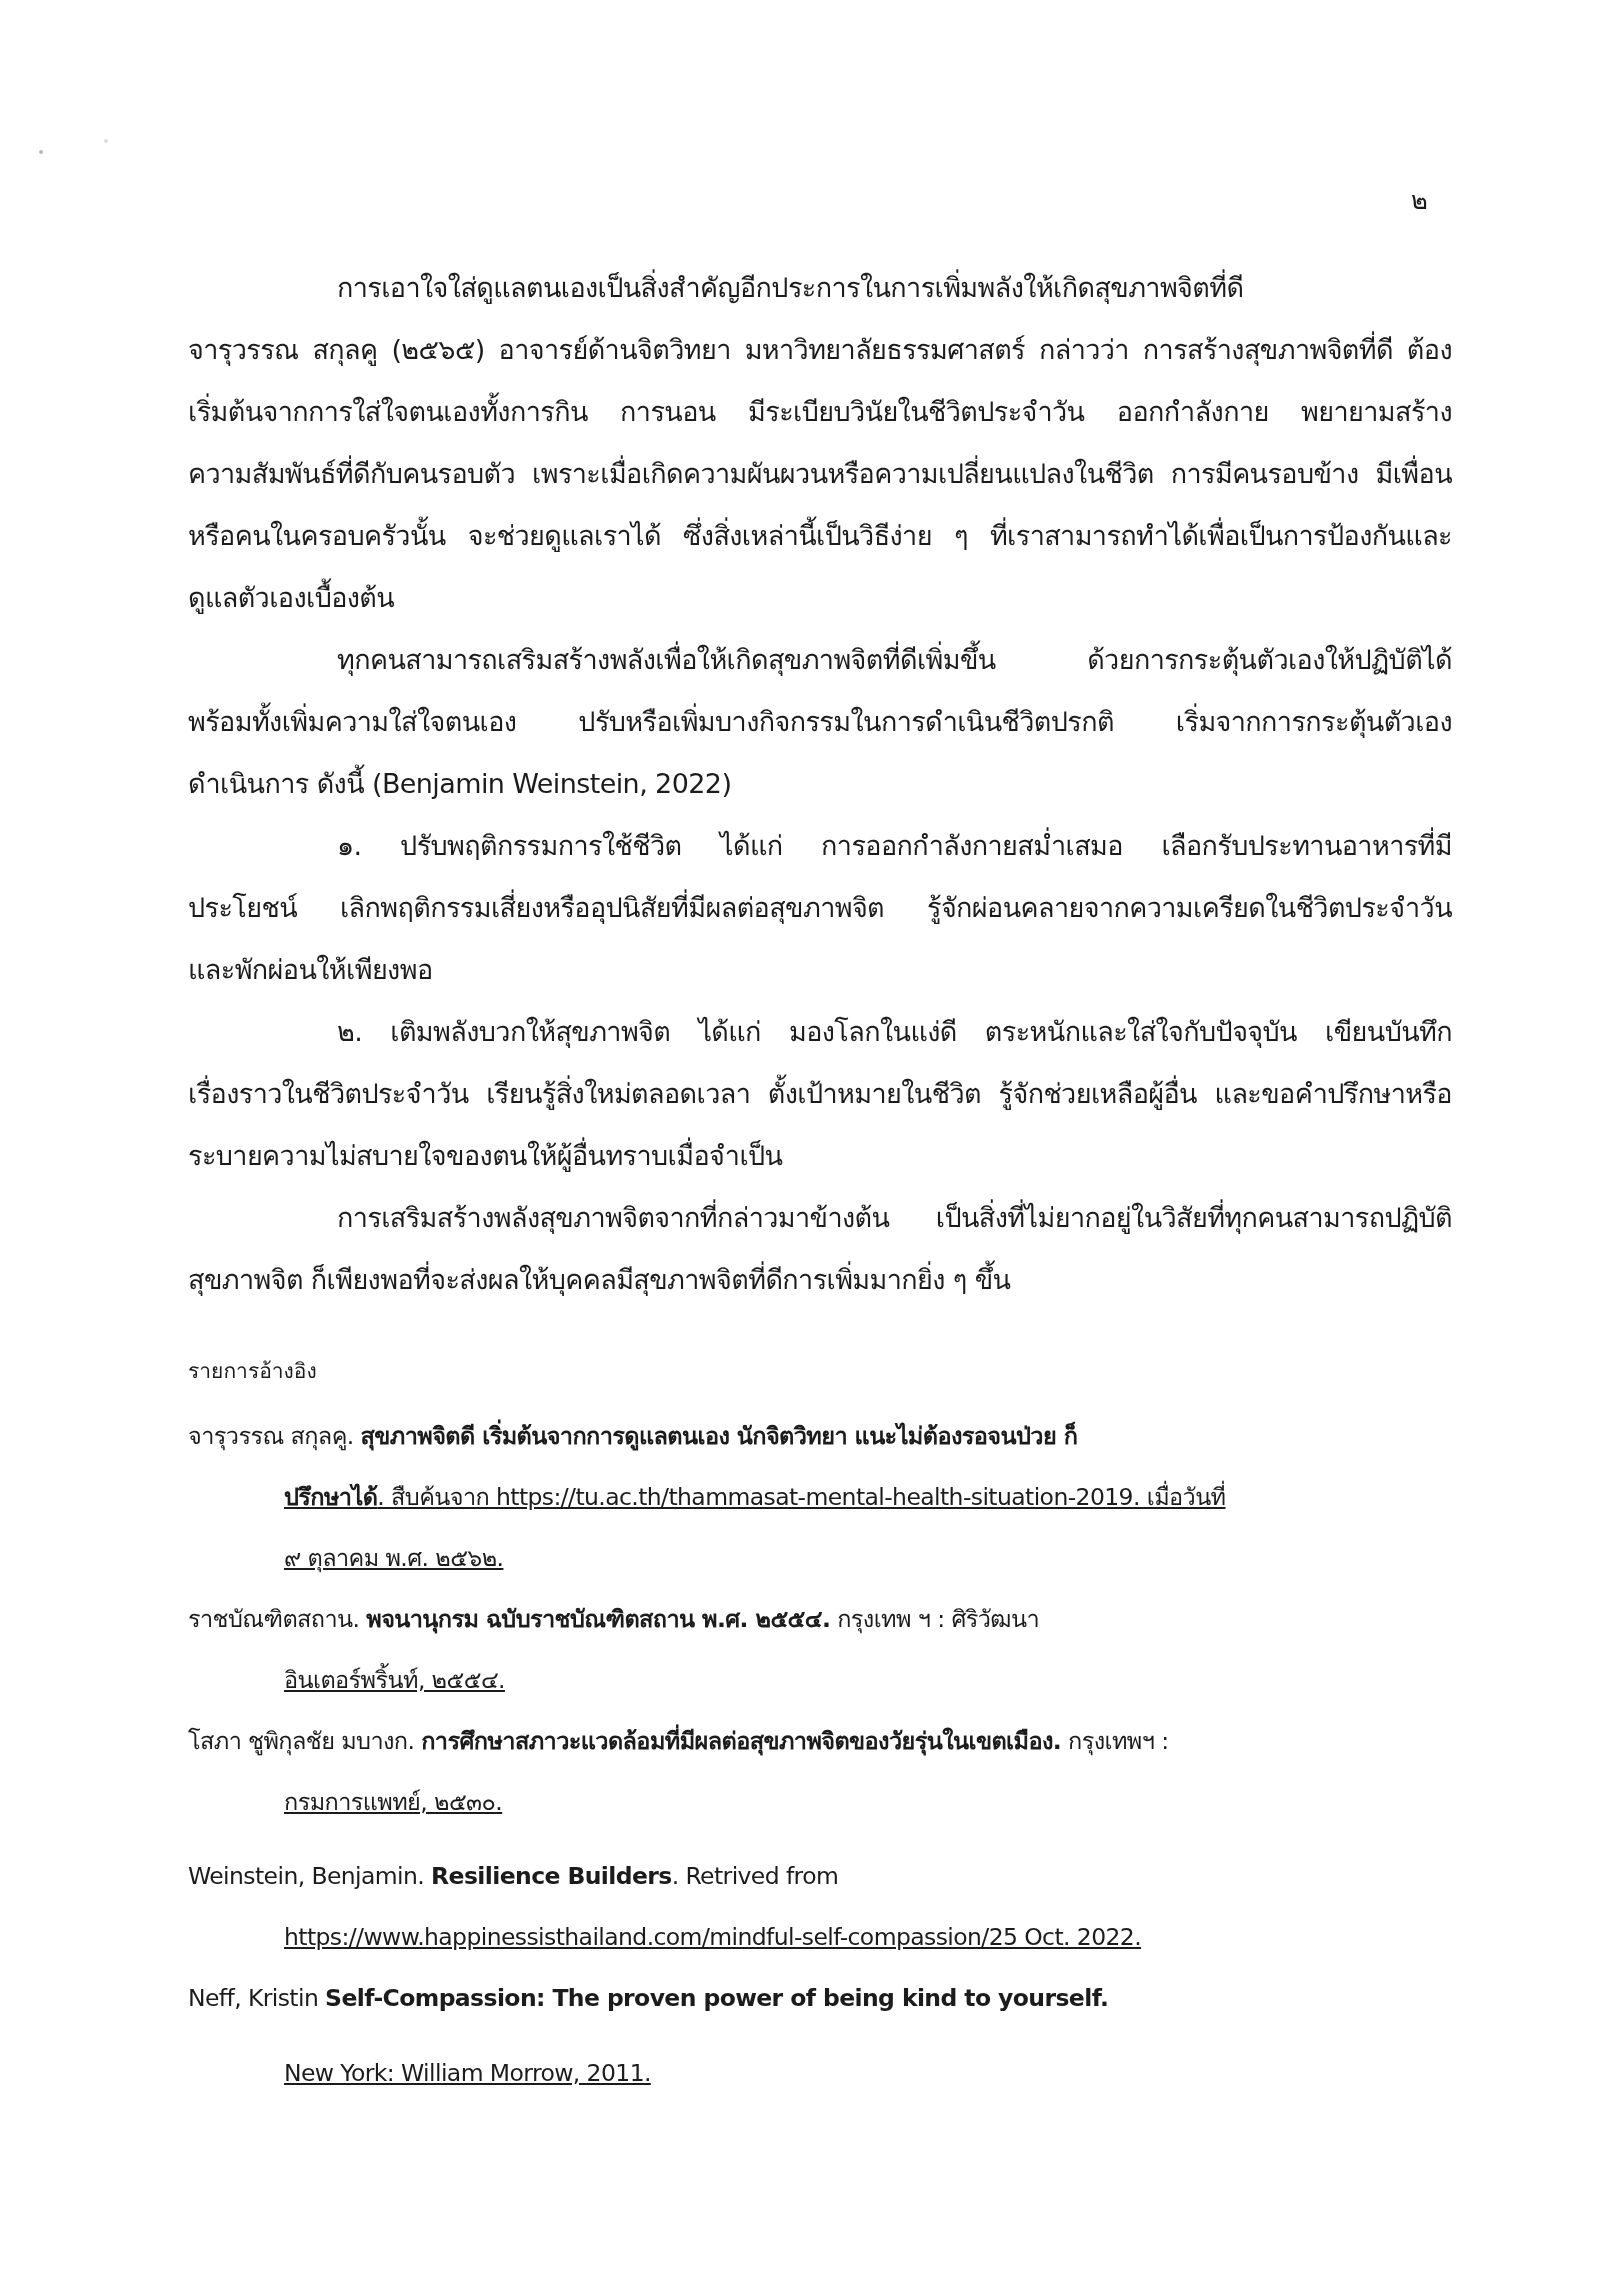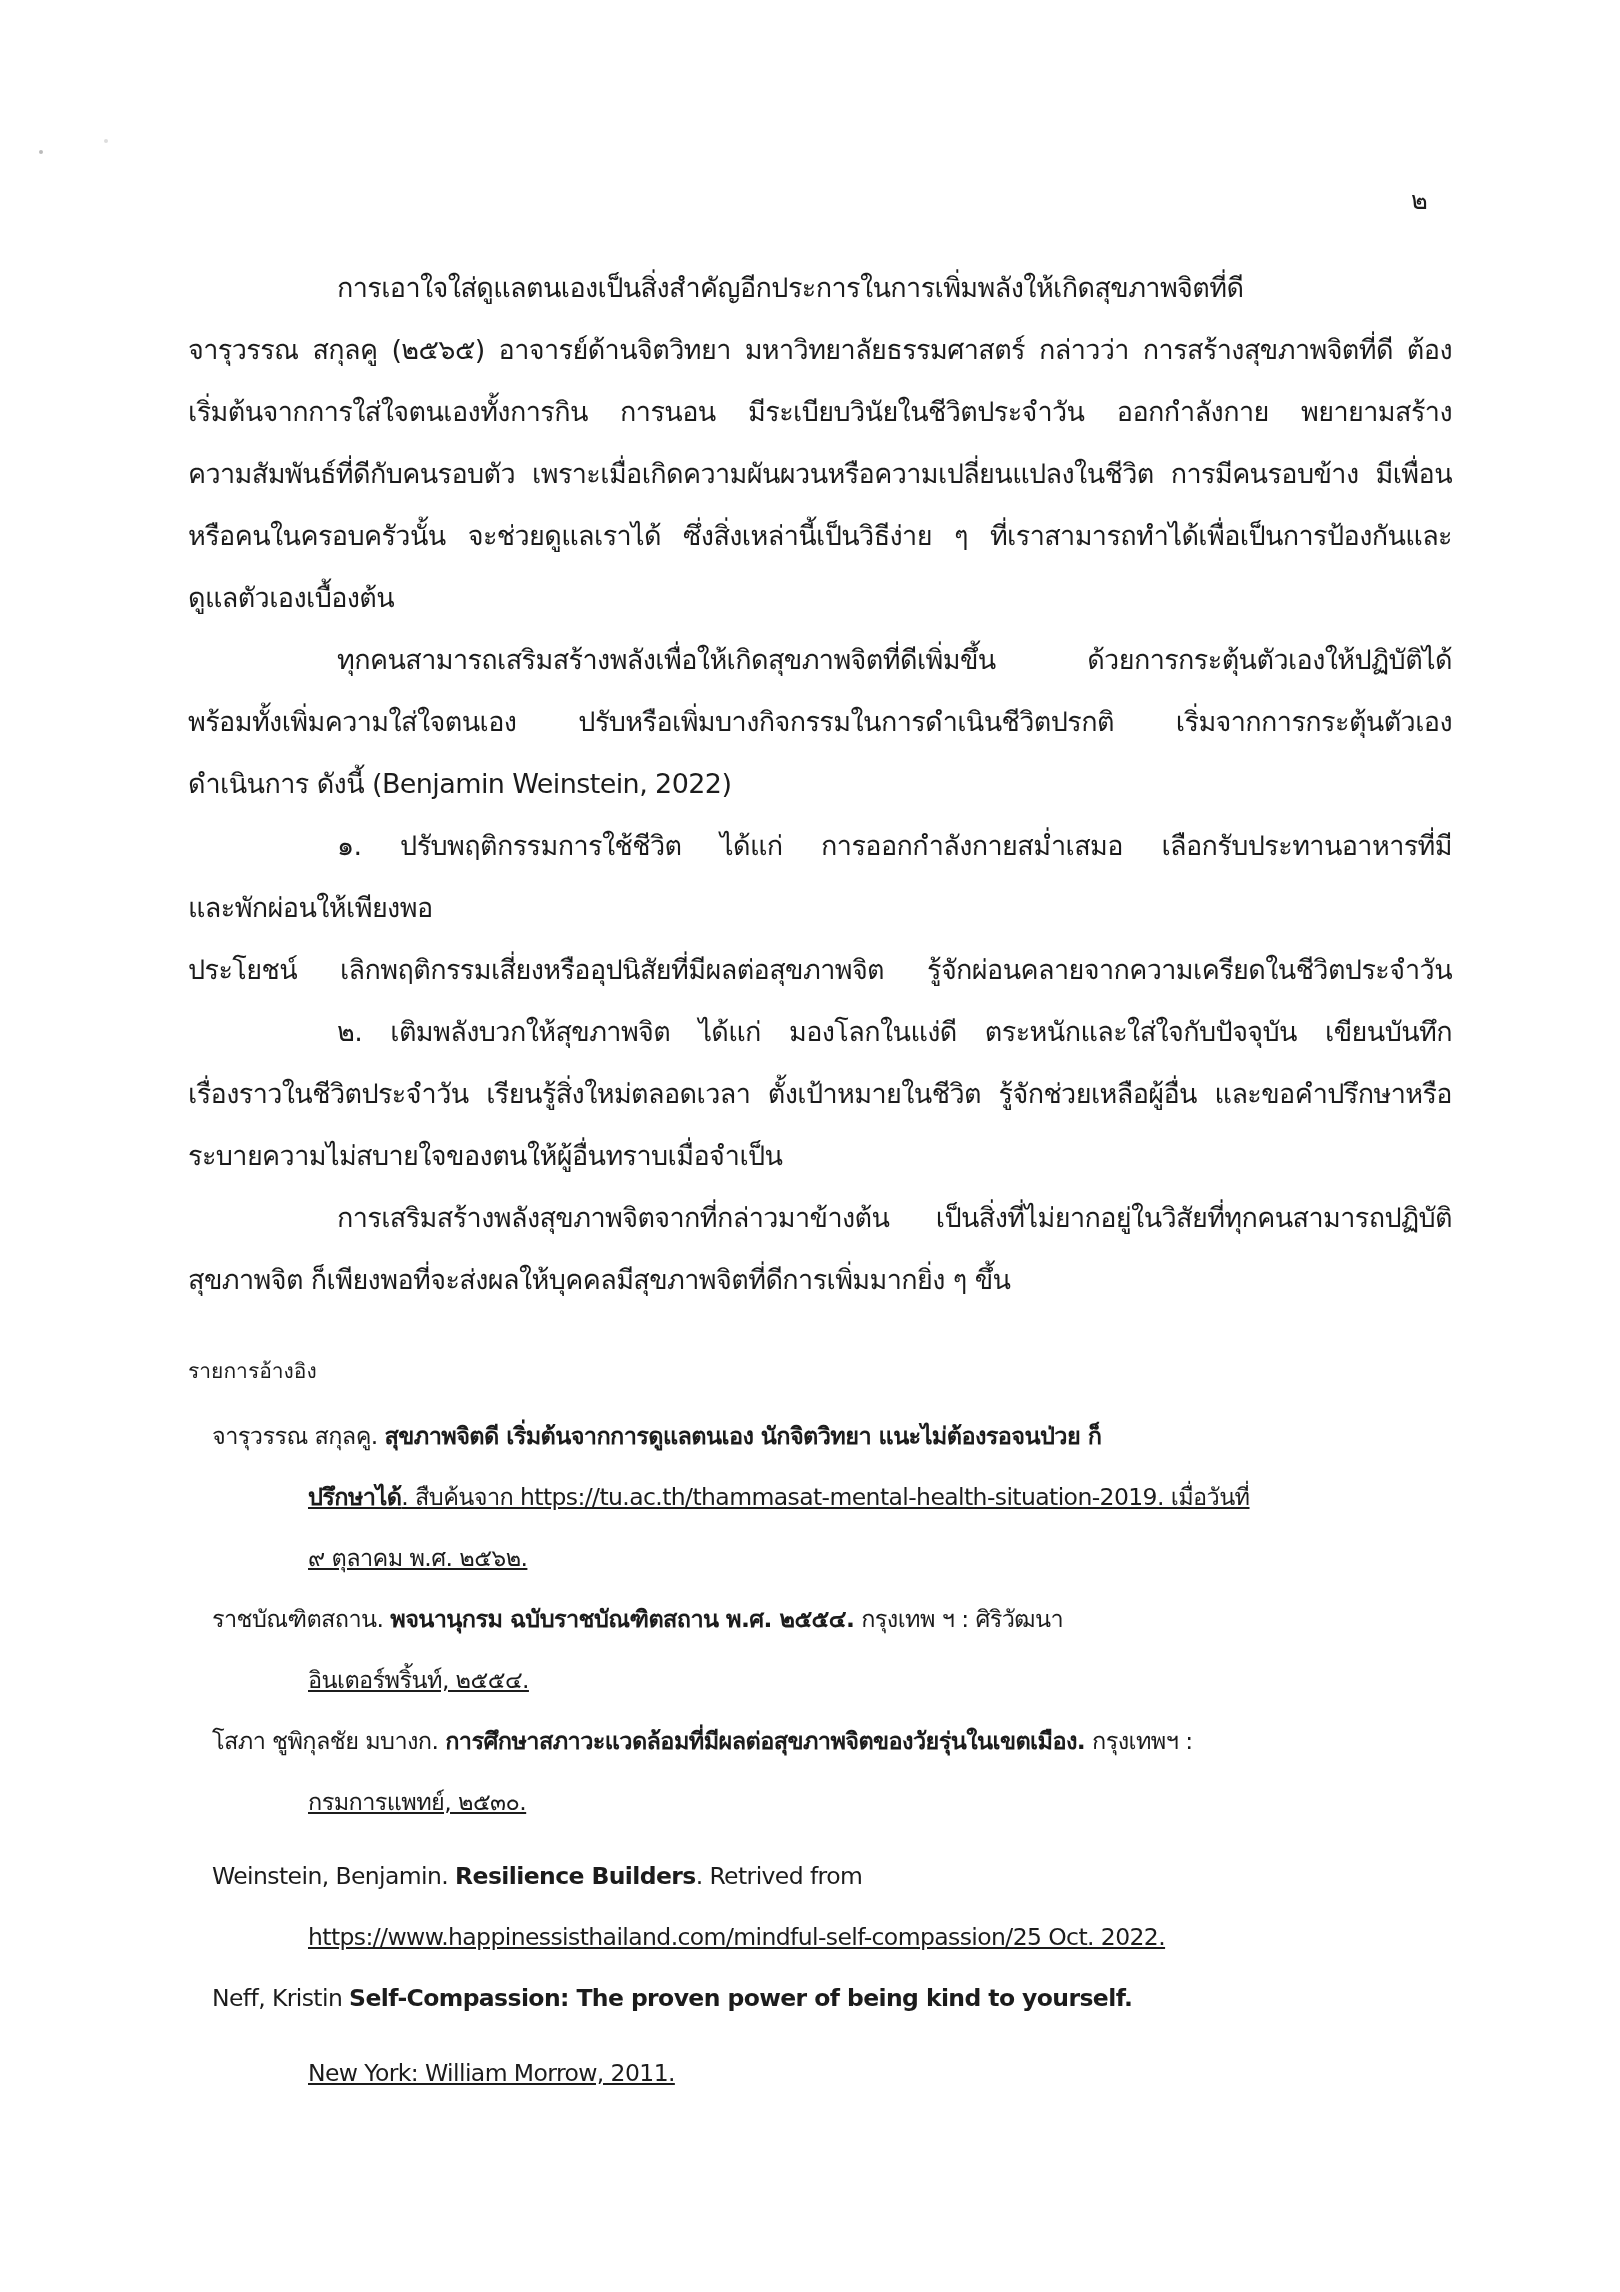--- a/index.html
+++ b/index.html
@@ -5,21 +5,21 @@
   html, body { margin:0; padding:0; background:#ffffff; }
   body { width:1620px; height:2293px; position:relative; overflow:hidden;
          font-family:"DejaVu Sans", sans-serif; color:#1c1c1c; }
   .page-number { position:absolute; left:1411px; top:180px; font-size:25.5px; }
   .body { position:absolute; left:188px; top:257px; width:1264px; }
   .line { height:62px; line-height:62px; font-size:27px; white-space:nowrap; overflow:visible; letter-spacing:-0.6px; }
   .indent1 { padding-left:149px; }
   .just { text-align:justify; text-align-last:justify; }
   .ref-title { text-align:left; font-weight:normal; font-size:21px; height:69px; line-height:69px; margin-top:25.5px; }
   .ref { font-size:23.5px; letter-spacing:-0.6px; }
-  .ref .row { height:61px; line-height:61px; white-space:nowrap;margin-left:24px; }
+  .ref .row { height:61px; line-height:61px; white-space:nowrap; }
   .ref .cont { padding-left:96px;text-decoration:underline; }
   .ref .gap { margin-top:13.7px; }
   b { font-weight:bold; }
   .speck { position:absolute; width:3.9px; height:3.9px; border-radius:2px; background:#bbb; }
 </style>
 </head>
 <body>
 
 <div class="speck" style="left:39px;top:150px;"></div>
 <div class="speck" style="left:104px;top:139px;background:#ddd;"></div>
@@ -38,22 +38,22 @@
   </div>
 
   <div>
     <div class="line just indent1">ทุกคนสามารถเสริมสร้างพลังเพื่อให้เกิดสุขภาพจิตที่ดีเพิ่มขึ้น ด้วยการกระตุ้นตัวเองให้ปฏิบัติได้</div>
     <div class="line just">พร้อมทั้งเพิ่มความใส่ใจตนเอง ปรับหรือเพิ่มบางกิจกรรมในการดำเนินชีวิตปรกติ  เริ่มจากการกระตุ้นตัวเอง</div>
     <div class="line">ดำเนินการ ดังนี้ (Benjamin Weinstein, 2022)</div>
   </div>
 
   <div>
     <div class="line just indent1">๑. ปรับพฤติกรรมการใช้ชีวิต ได้แก่ การออกกำลังกายสม่ำเสมอ  เลือกรับประทานอาหารที่มี</div>
+    <div class="line just">ประโยชน์ เลิกพฤติกรรมเสี่ยงหรืออุปนิสัยที่มีผลต่อสุขภาพจิต รู้จักผ่อนคลายจากความเครียดในชีวิตประจำวัน</div>
     <div class="line">และพักผ่อนให้เพียงพอ</div>
-    <div class="line just">ประโยชน์ เลิกพฤติกรรมเสี่ยงหรืออุปนิสัยที่มีผลต่อสุขภาพจิต รู้จักผ่อนคลายจากความเครียดในชีวิตประจำวัน</div>
   </div>
 
   <div>
     <div class="line just indent1">๒. เติมพลังบวกให้สุขภาพจิต ได้แก่  มองโลกในแง่ดี ตระหนักและใส่ใจกับปัจจุบัน  เขียนบันทึก</div>
     <div class="line just">เรื่องราวในชีวิตประจำวัน  เรียนรู้สิ่งใหม่ตลอดเวลา ตั้งเป้าหมายในชีวิต รู้จักช่วยเหลือผู้อื่น และขอคำปรึกษาหรือ</div>
     <div class="line">ระบายความไม่สบายใจของตนให้ผู้อื่นทราบเมื่อจำเป็น</div>
   </div>
 
   <div>
     <div class="line just indent1">การเสริมสร้างพลังสุขภาพจิตจากที่กล่าวมาข้างต้น เป็นสิ่งที่ไม่ยากอยู่ในวิสัยที่ทุกคนสามารถปฏิบัติ</div>

